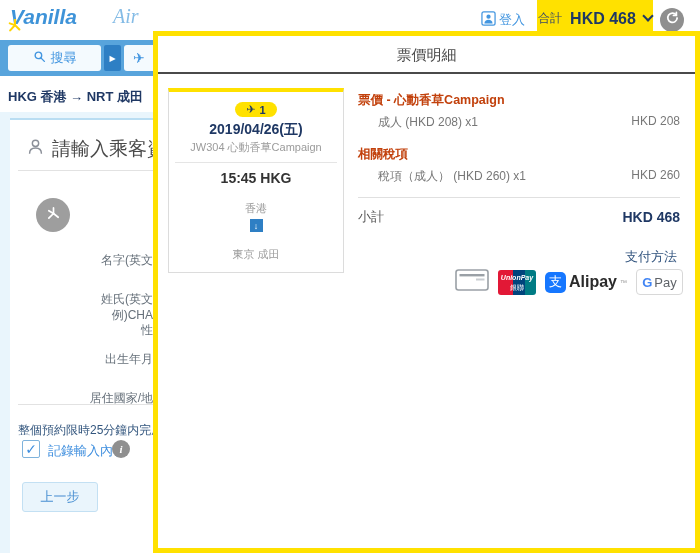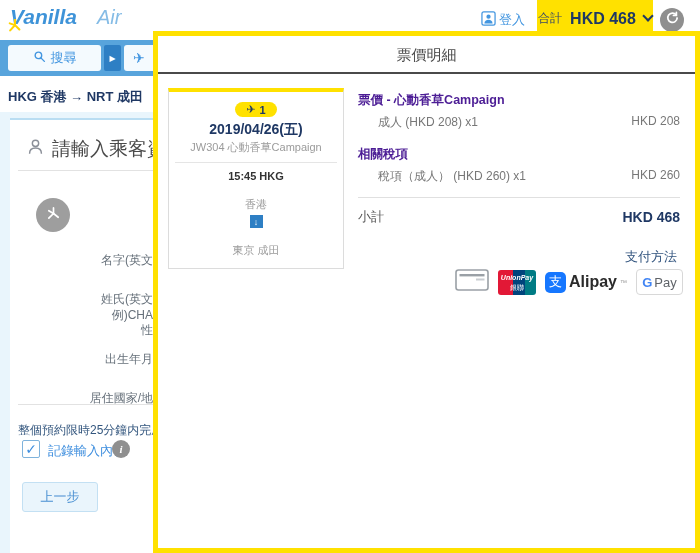--- a/index.html
+++ b/index.html
@@ -1,24 +1,24 @@
 <!DOCTYPE html>
 <html><head>
 <meta charset="utf-8">
 <style>
   * { margin:0; padding:0; box-sizing:border-box; }
   body { font-family:"Liberation Sans","DejaVu Sans",sans-serif; background:#fff; }
   .screen { position:relative; width:700px; height:553px; overflow:hidden; background:#fff; }
 
   
   .header { position:absolute; left:0; top:0; width:700px; height:38px; background:#fff; }
-  .logo { position:absolute; left:10px; top:5px; display:flex; align-items:flex-end; cursor:pointer; }
+  .logo { position:absolute; left:10px; top:5px; display:flex; align-items:flex-start; cursor:pointer;gap:32px; }
   .logo-star { position:absolute; left:-2px; top:14px; }
   .logo-vanilla { font-size:21px; font-weight:bold; font-style:italic; color:#3E93D8; letter-spacing:0; }
-  .logo-air { font-size:20px; color:#85BCE6; margin-left:20px; font-style:italic; }
+  .logo-air { font-size:20px; color:#85BCE6; margin-left:4px; font-style:italic;font-family:Liberation Serif, serif; }
   .login { position:absolute; left:481px; top:11px; display:flex; align-items:center; gap:3px;
            color:#4396E0; font-size:13px; cursor:pointer; }
   .total-box { position:absolute; left:537px; top:0; width:116px; height:37px; background:#FFE100;
                display:flex; align-items:center; justify-content:center; gap:8px; cursor:pointer; }
   .total-label { font-size:12px; color:#3A4A66; }
   .total-value { font-size:16px; font-weight:bold; color:#1F3864; }
   .chevron-down { width:8px; height:8px; border-right:2px solid #1F3864; border-bottom:2px solid #1F3864;
                   transform:rotate(45deg); margin-top:-5px; }
   .refresh-btn { position:absolute; left:660px; top:8px; width:24px; height:24px; border-radius:50%;
                  background:#8F8F8F; display:flex; align-items:center; justify-content:center; cursor:pointer; }
@@ -65,26 +65,26 @@
            border:5px solid #FFE100; }
   .panel-title-bar { position:absolute; left:0; top:0; width:537px; height:38px; line-height:38px; text-align:center;
                      font-size:15px; color:#4A4A4A; border-bottom:2px solid #4A4A4A; background:#fff; }
   .flight-card { position:absolute; left:10px; top:52px; width:176px; background:#fff; text-align:center;
                  border:1px solid #DCDCDC; border-top:4px solid #FFE100; padding:7px 6px 10px; }
   .flight-badge { display:inline-flex; align-items:center; gap:4px; background:#FFE100; border-radius:10px;
                   padding:1px 11px; font-size:11px; font-weight:bold; color:#1F3864; }
   .flight-date { margin-top:4px; font-size:14px; font-weight:bold; color:#1F3864; }
   .flight-no { margin-top:1px; font-size:11px; color:#9B9B9B; }
   .flight-divider { margin:7px 0; border-top:1px solid #E5E5E5; }
-  .flight-time { font-size:11px; font-weight:bold; color:#333; }
+  .flight-time { font-size:14px; font-weight:bold; color:#333; }
   .flight-city { font-size:11px; color:#9B9B9B; margin-top:15px; }
   .direct-arrow { width:13px; height:13px; margin:3px auto; background:#2E7FC4; color:#fff; font-size:9px;
                   display:flex; align-items:center; justify-content:center; }
   .fare { position:absolute; left:200px; top:56px; width:322px; }
-  .fare-title { font-size:12.5px; font-weight:bold; color:#4c1d95; }
+  .fare-title { font-size:12.5px; font-weight:bold; color:#c2410c; }
   .fare-line { display:flex; justify-content:space-between; padding-left:20px; margin-top:5px;
                font-size:12px; color:#777; }
   .fare-gap { margin-top:15px; }
   .fare-divider { margin:12px 0 10px; border-top:1px solid #E0E0E0; }
   .subtotal-row { display:flex; justify-content:space-between; align-items:center; }
   .subtotal-label { font-size:13px; color:#555; }
   .subtotal-value { font-size:14px; font-weight:bold; color:#1F3864; }
   .payment-title { position:absolute; right:18px; top:212px; font-size:13px; color:#33557F; }
   .payment-icons { position:absolute; right:12px; top:232px; display:flex; align-items:center; gap:9px; }
   .unionpay { position:relative; width:38px; height:25px; border-radius:3px; overflow:hidden; display:flex; }

